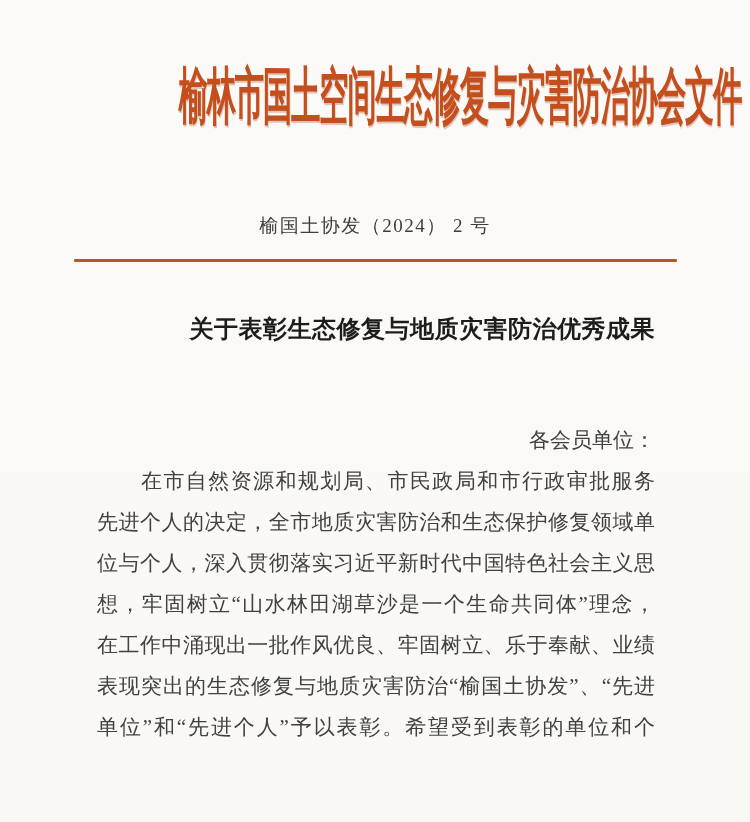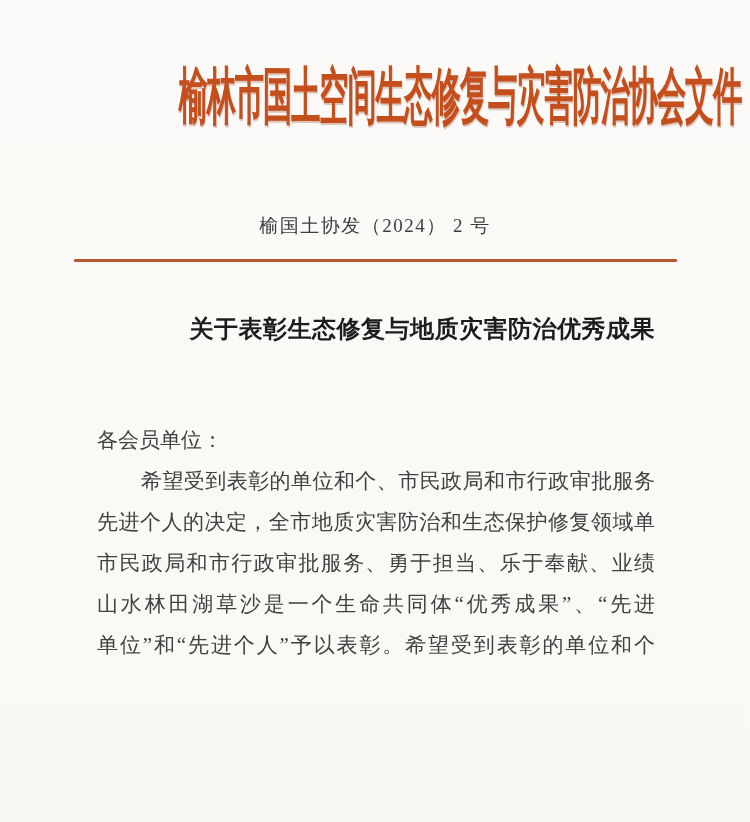--- a/index.html
+++ b/index.html
@@ -73,21 +73,21 @@
   .doc-body {
     position: absolute;
     top: 420px;
     left: 97px;
     width: 558px;
     font-size: 21px;
     line-height: 41px;
     color: #414141;
   }
   .salutation {
-    text-align: left;
+    text-align: right;
   }
   .body-line {
     text-align: justify;
     text-align-last: justify;
   }
   .body-line.indent {
     padding-left: 44px;
   }
 </style>
 </head>
@@ -103,21 +103,23 @@
 
   <div class="red-rule"></div>
 
   <div class="doc-title">
     <div>关于表彰生态修复与地质灾害防治优秀成果</div>
   </div>
 
   <div class="doc-body">
     <div class="salutation">各会员单位：</div>
     <div>
-        <div class="body-line indent">希望受到表彰的单位和个、市民政局和市行政审批服务</div>
+        <div class="body-line indent">在市自然资源和规划局、市民政局和市行政审批服务</div>
         <div class="body-line">先进个人的决定，全市地质灾害防治和生态保护修复领域单</div>
-        <div class="body-line">市民政局和市行政审批服务、勇于担当、乐于奉献、业绩</div>
-        <div class="body-line">山水林田湖草沙是一个生命共同体“优秀成果”、“先进</div>
+        <div class="body-line">位与个人，深入贯彻落实习近平新时代中国特色社会主义思</div>
+        <div class="body-line">想，牢固树立“山水林田湖草沙是一个生命共同体”理念，</div>
+        <div class="body-line">在工作中涌现出一批作风优良、牢固树立、乐于奉献、业绩</div>
+        <div class="body-line">表现突出的生态修复与地质灾害防治“榆国土协发”、“先进</div>
         <div class="body-line">单位”和“先进个人”予以表彰。希望受到表彰的单位和个</div>
       </div>
   </div>
 
 </div>
 
 </body></html>

